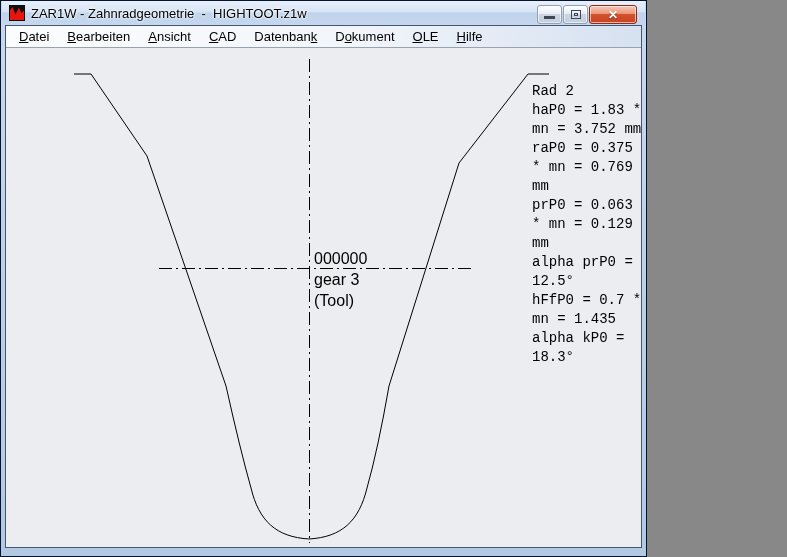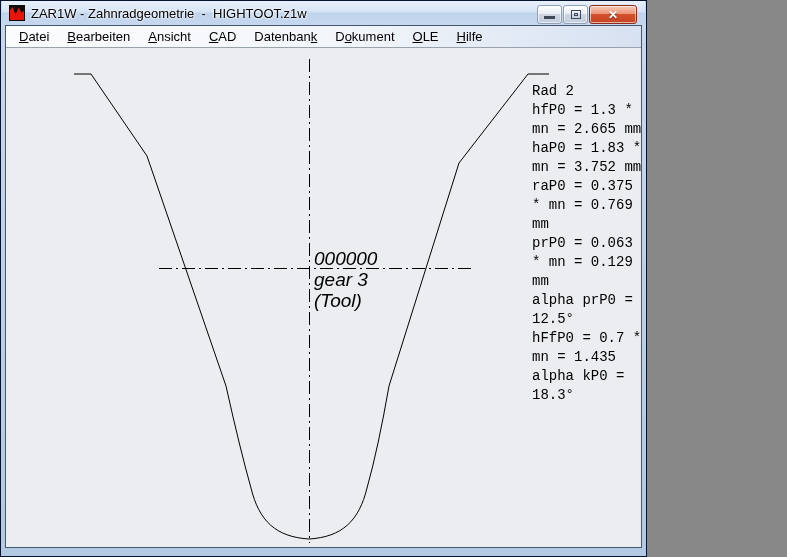--- a/index.html
+++ b/index.html
@@ -65,21 +65,21 @@
 
   
   .draw-layer { position:absolute; left:0; top:0; width:787px; height:557px; pointer-events:none; }
 
   .annotation-block {
     position:absolute; left:531px; top:81px;
     font-size:14px; line-height:19px; color:#000;font-family:Liberation Mono, monospace;
   }
   .center-label {
     position:absolute; left:313px; top:247px;
-    font-size:19px; line-height:21px; color:#000;font-style:italic;
+    font-size:16px; line-height:21px; color:#000;
   }
 </style>
 </head>
 <body>
 
 <div class="window">
 
   <div class="titlebar">
     <svg class="app-icon" viewBox="0 0 16 16">
       <rect x="0" y="0" width="16" height="16" fill="#0d0d0d"></rect>
@@ -116,21 +116,20 @@
   </div>
 
   <svg class="draw-layer" viewBox="0 0 787 557">
     <path fill="none" stroke="#000" stroke-width="1" d="M 73 73 L 90 73 L 146 155 L 225 385 Q 239 448 250 487 C 258 520 275 536 308 538 C 341 536 358 520 366 487 Q 377 448 388 385 L 458 162 L 527 73 L 548 73"></path>
     <path fill="none" stroke="#000" stroke-width="1" stroke-dasharray="13 4 2 4" d="M 308.5 58 L 308.5 542"></path>
     <path fill="none" stroke="#000" stroke-width="1" stroke-dasharray="13 4 2 4" d="M 158 267.5 L 473 267.5"></path>
   </svg>
 
   <div class="annotation-block">
     <div>Rad 2</div>
-    <div>hfP0 = 1.3 * mn = 2.665 mm</div>
     <div>haP0 = 1.83 * mn = 3.752 mm</div>
     <div>raP0 = 0.375 * mn = 0.769 mm</div>
     <div>prP0 = 0.063 * mn = 0.129 mm</div>
     <div>alpha prP0 = 12.5°</div>
     <div>hFfP0 = 0.7 * mn = 1.435</div>
     <div>alpha kP0 = 18.3°</div>
   </div>
 
   <div class="center-label">
     <div>000000</div>

